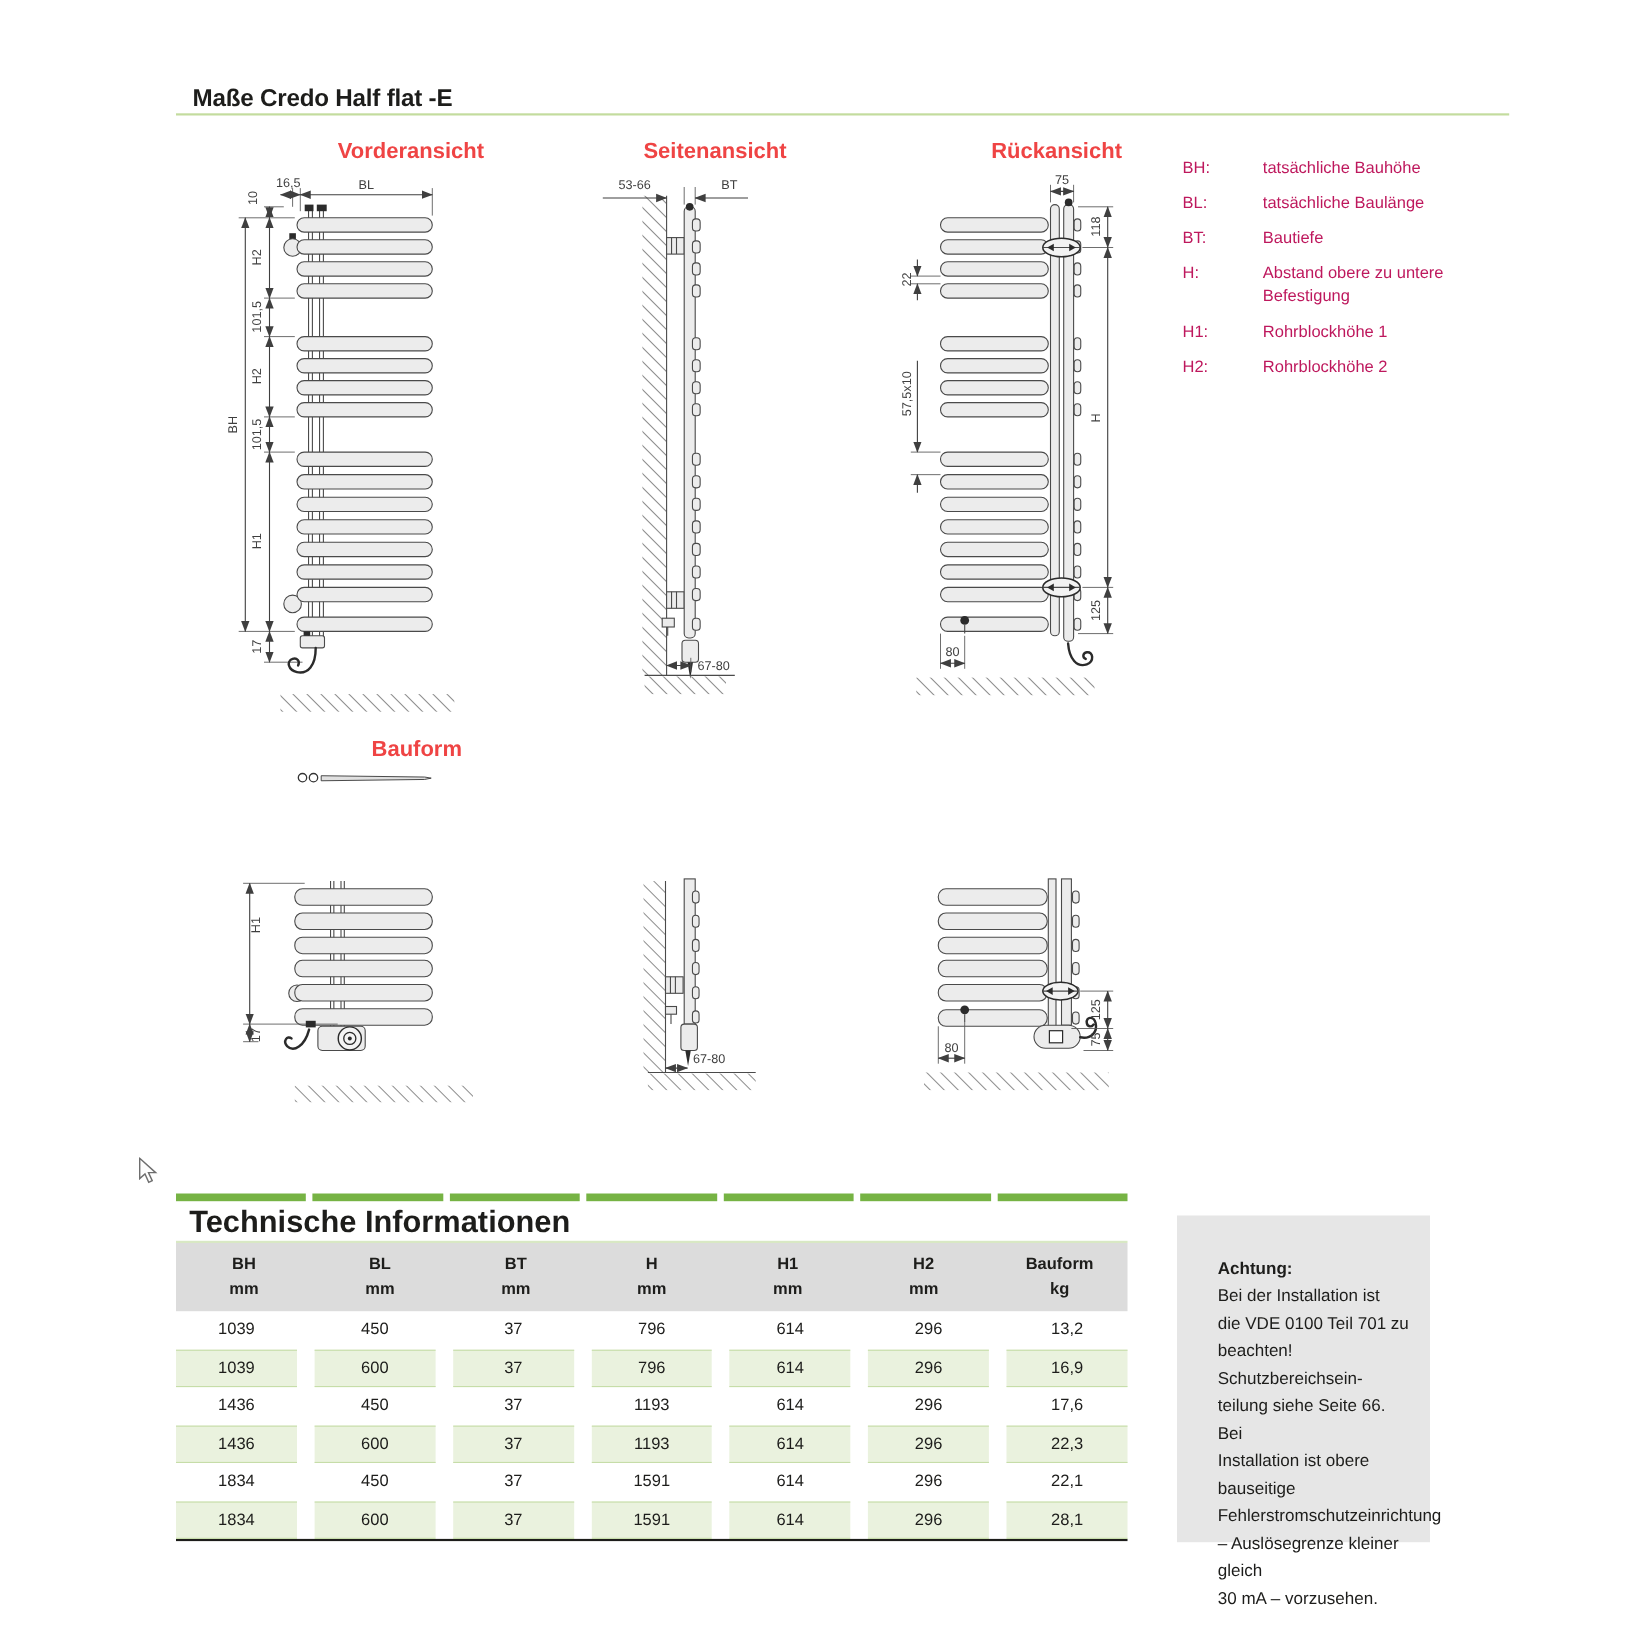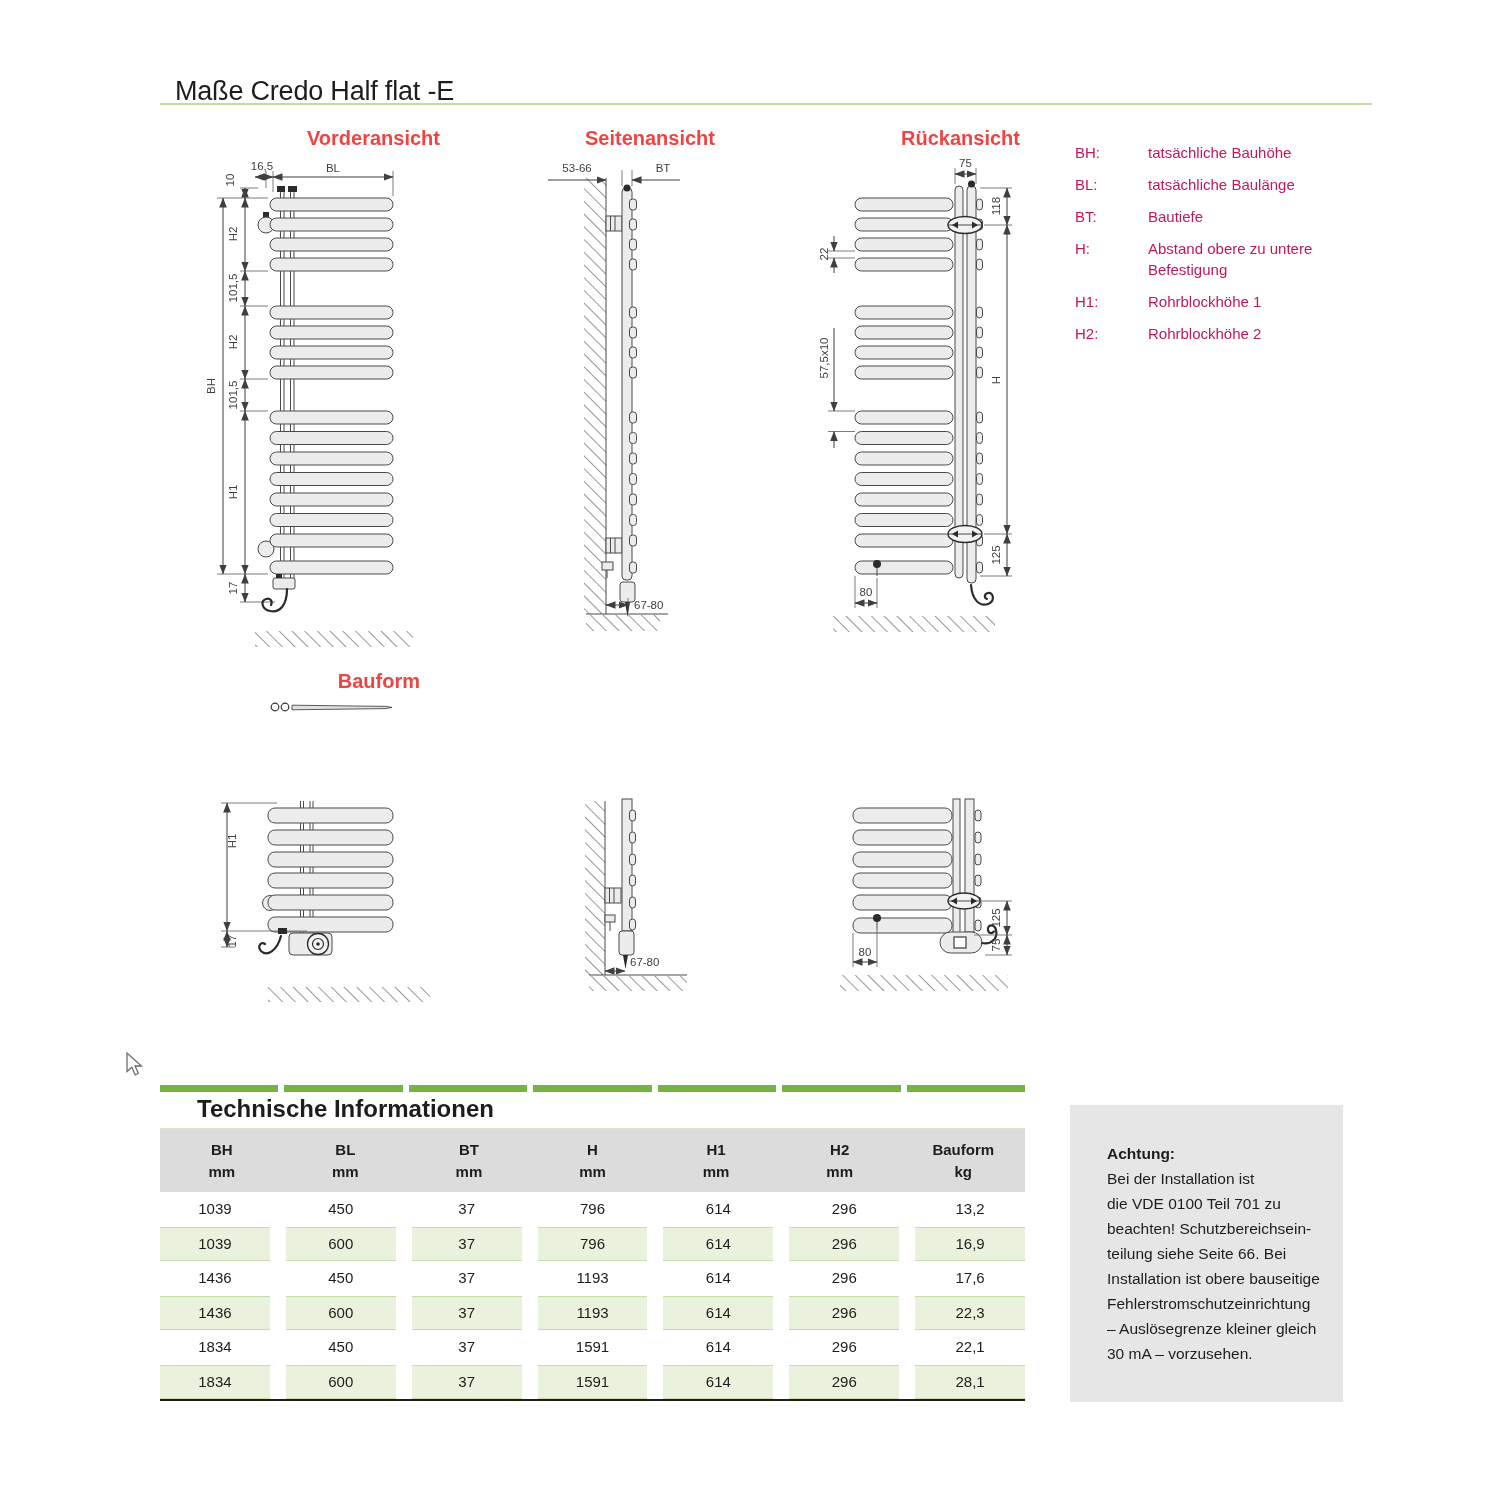--- a/index.html
+++ b/index.html
@@ -1,30 +1,30 @@
 <!DOCTYPE html>
 <html><head>
 <meta charset="utf-8">
 <style>
   html,body{margin:0;padding:0;background:#fff;}
   .page{position:relative;width:1500px;height:1500px;background:#fff;overflow:hidden;
         font-family:"Liberation Sans",sans-serif;color:#1d1d1b;}
   .abs{position:absolute;}
-  .doc-title{font-size:27px;font-weight:normal;letter-spacing:-0.2px;}
+  .doc-title{font-size:22px;font-weight:bold;letter-spacing:-0.2px;}
   .rule{background:#c3dc9e;}
   .view-title{font-size:20px;color:#ef4444;text-align:right;font-weight:bold;}
   .legend-row{display:flex;margin-bottom:11px;font-size:15px;color:#be185d;line-height:21px;}
   .legend-key{width:73px;flex:none;}
   .legend-desc{width:195px;}
   .band{background:#e9e9e9;border-top:2px solid #bdd795;border-bottom:2px solid #bdd795;
         height:34px;line-height:34px;padding-left:15px;font-weight:bold;font-size:19px;}
   .note{font-size:15px;color:#8f8f8f;}
   .gbar{display:flex;gap:6px;}
   .gseg{flex:1;height:7px;background:#76b344;}
-  .tech-title{font-size:24px;font-weight:bold;margin-left:25px;}
+  .tech-title{font-size:28px;font-weight:bold;}
   .table{border-top:2px solid #d8e8c4;}
   .thead{display:flex;background:#dcdcdc;height:62px;}
   .th{flex:1;text-align:center;font-weight:bold;font-size:15px;padding-top:9px;line-height:22px;}
   .trow{display:flex;gap:16px;height:34.5px;}
   .td{flex:1;text-align:center;font-size:15px;line-height:34.5px;}
   .tbody .trow:nth-of-type(even) .td{background:#eaf2de;border-top:1px solid #c6dda8;
         border-bottom:1px solid #c6dda8;line-height:32.5px;}
   .tbottom{height:2px;background:#1d1d1b;}
   .warn{background:#e6e6e6;padding:36px 18px 0 37px;box-sizing:border-box;font-size:15.5px;line-height:25px;}
   .warn-title{font-weight:bold;}
@@ -525,21 +525,21 @@
           <div class="td">37</div>
           <div class="td">1591</div>
           <div class="td">614</div>
           <div class="td">296</div>
           <div class="td">28,1</div>
         </div>
       </div>
     <div class="tbottom"></div>
   </div>
 
-  <div class="abs warn" style="left:1070px;top:1105px;width:273px;height:297px">
+  <div class="abs warn" style="left:1070px;top:1105px;width:230px;height:297px">
     <div class="warn-title">Achtung:</div>
     <div>
 
     <div>Bei der Installation ist</div>
         <div>die VDE 0100 Teil 701 zu</div>
         <div>beachten! Schutzbereichsein-</div>
         <div>teilung siehe Seite 66. Bei</div>
         <div>Installation ist obere bauseitige</div>
         <div>Fehlerstromschutzeinrichtung</div>
         <div>– Auslösegrenze kleiner gleich</div>

